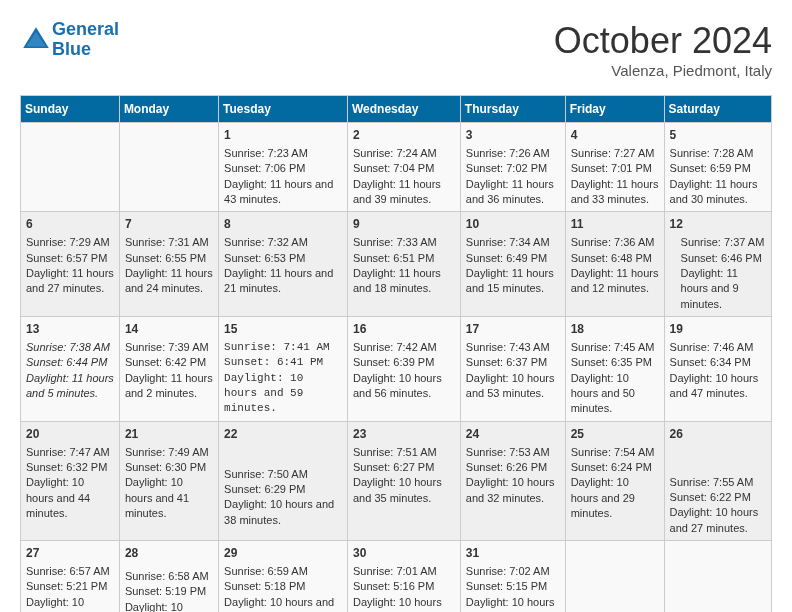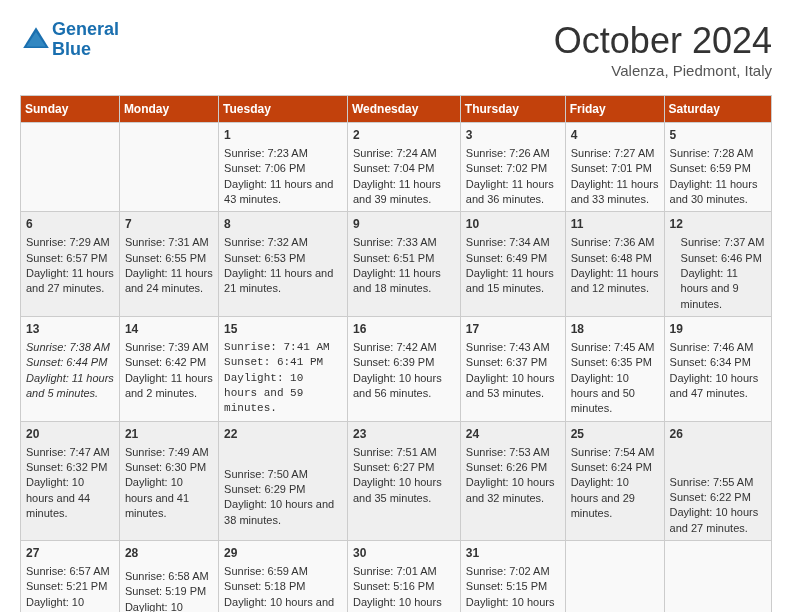--- a/index.html
+++ b/index.html
@@ -44,21 +44,21 @@
     .subtitle {
       font-size: 15px;
       color: #555;
     }
     table {
       width: 100%;
       border-collapse: collapse;
       font-size: 11px;
     }
     thead tr th {
-      background-color: #c2410c;
+      background-color: #0369a1;
       color: #fff;
       padding: 6px 4px;
       text-align: left;
       font-size: 12px;
       font-weight: bold;
       border: 1px solid #ccc;
     }
     tbody tr td {
       border: 1px solid #ccc;
       vertical-align: top;

